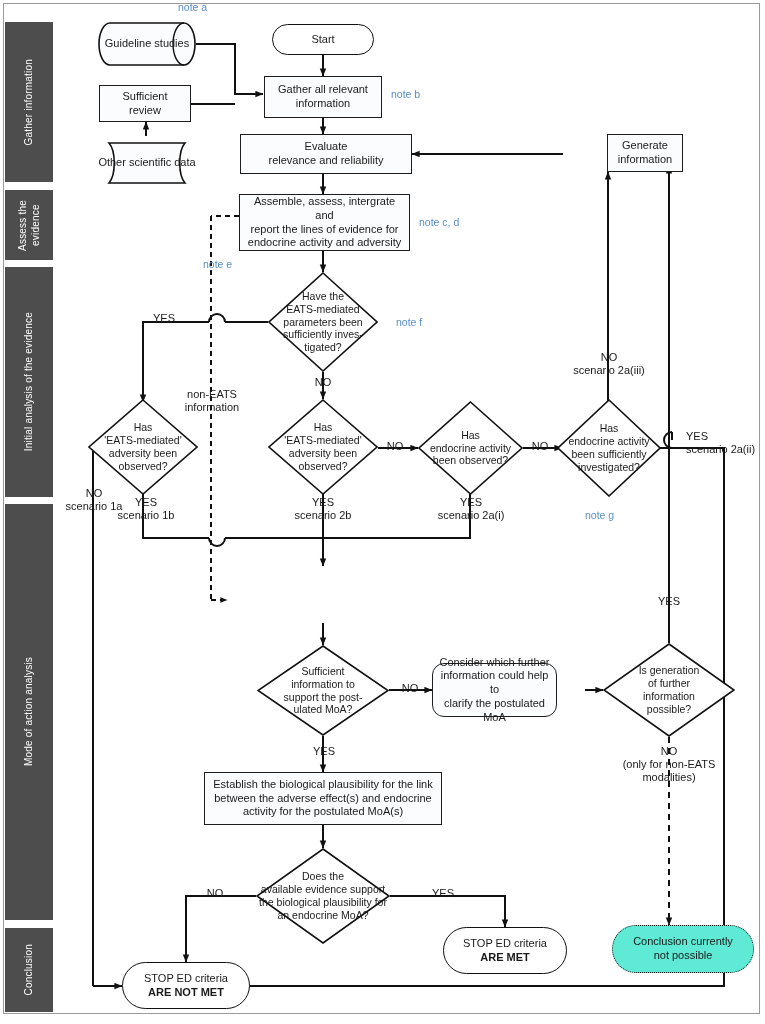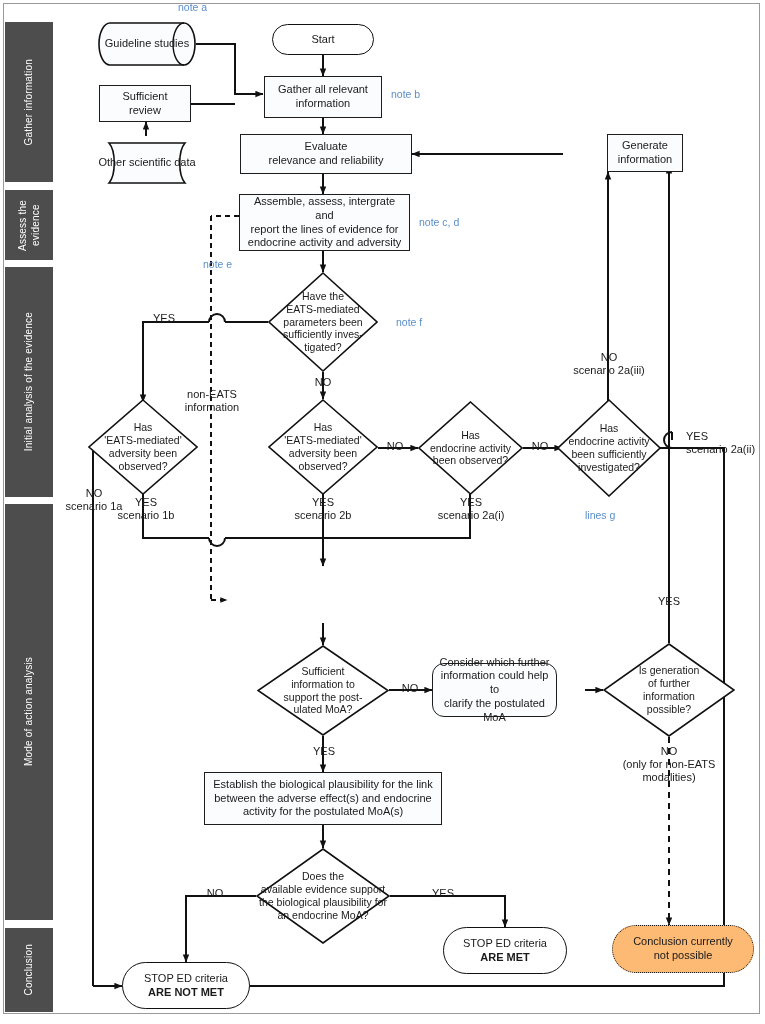--- a/index.html
+++ b/index.html
@@ -7,21 +7,21 @@
   body{font-family:"Liberation Sans","DejaVu Sans",sans-serif;}
   #page{position:relative;width:765px;height:1024px;overflow:hidden;background:#fff;}
   #frame{position:absolute;left:3px;top:3px;width:757px;height:1011px;border:1px solid #9a9a9a;box-sizing:border-box;}
   svg#wires{position:absolute;left:0;top:0;width:765px;height:1024px;pointer-events:none;}
   .band{position:absolute;background:#4d4d4d;color:#ffffff;display:flex;align-items:center;justify-content:center;}
   .band span{writing-mode:vertical-rl;transform:rotate(180deg);font-size:10px;letter-spacing:.2px;text-align:center;line-height:1.25;white-space:pre-line;}
   .node{position:absolute;box-sizing:border-box;display:flex;align-items:center;justify-content:center;text-align:center;color:#1a1a1a;}
   .rect{border:1.6px solid #1d1d1d;background:#fbfcfd;font-size:11px;line-height:1.25;padding:2px 4px;}
   .term{border:1.8px solid #111;background:#fff;border-radius:999px;font-size:11px;line-height:1.2;}
   .termb b{display:block;}
-  .dashterm{border:1.6px dotted #111;background:#fdba74;border-radius:40px;font-size:11px;line-height:1.25;}
+  .dashterm{border:1.6px dotted #111;background:#5eead4;border-radius:40px;font-size:11px;line-height:1.25;}
   .diamond-wrap{position:absolute;}
   .diamond-wrap .dtext{position:absolute;left:0;top:0;width:100%;height:100%;display:flex;align-items:center;justify-content:center;text-align:center;font-size:10.5px;line-height:1.22;color:#1a1a1a;}
   .lbl{position:absolute;font-size:11px;color:#1a1a1a;text-align:center;line-height:1.2;white-space:pre-line;}
   .note{position:absolute;font-size:10.5px;color:#5b8fc9;white-space:nowrap;}
   .shapehost{position:absolute;}
   .shapehost svg{display:block;}
   .shapehost .stext{position:absolute;left:0;top:0;width:100%;height:100%;display:flex;align-items:center;justify-content:center;text-align:center;font-size:11px;line-height:1.22;color:#1a1a1a;}
 </style>
 </head>
 <body>
@@ -308,15 +308,15 @@
 (only for non-EATS
 modalities)</div>
   <div class="lbl" style="left:201px;top:887px;width:28px;">NO</div>
   <div class="lbl" style="left:424px;top:887px;width:38px;">YES</div>
 
   <div class="note" style="left:178px;top:1px;">note a</div>
   <div class="note" style="left:391px;top:88px;">note b</div>
   <div class="note" style="left:419px;top:216px;">note c, d</div>
   <div class="note" style="left:164px;top:258px;padding-left:39px;">note e</div>
   <div class="note" style="left:396px;top:316px;">note f</div>
-  <div class="note" style="left:585px;top:509px;">lines g</div>
+  <div class="note" style="left:585px;top:509px;">note g</div>
 
 </div>
 
 </body></html>

